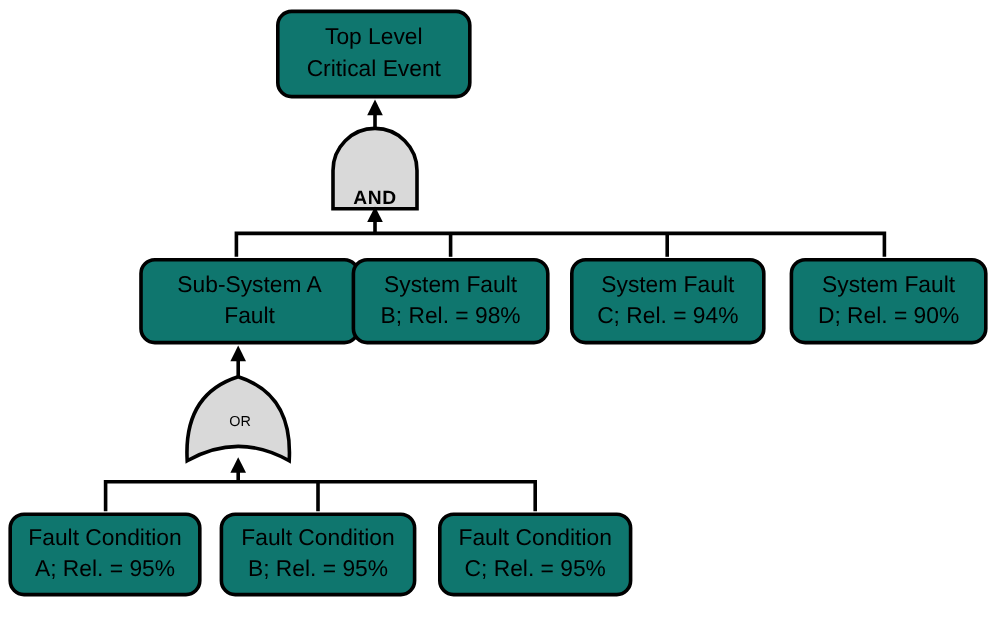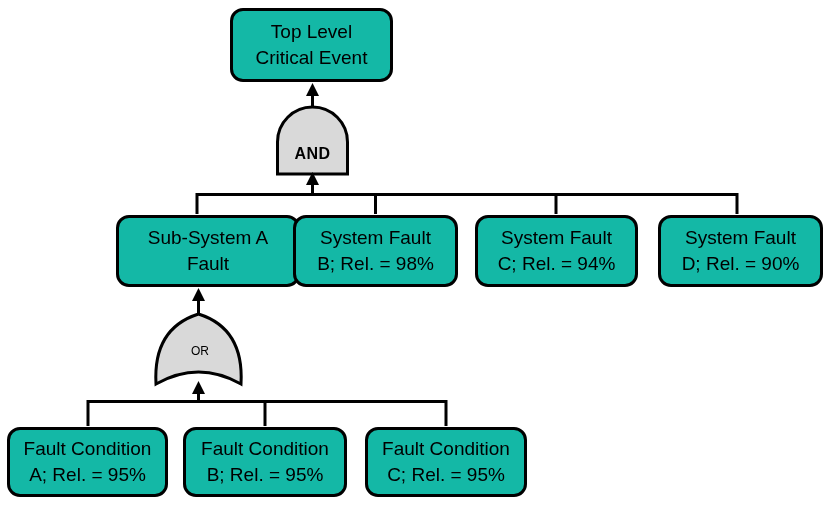--- a/index.html
+++ b/index.html
@@ -18,21 +18,21 @@
   #connector-layer {
     position: absolute;
     left: 0;
     top: 0;
     width: 828px;
     height: 514px;
   }
   .node-box {
     position: absolute;
     box-sizing: border-box;
-    background: #14b8a6;
+    background: #0f766e;
     border: 3px solid #000000;
     border-radius: 13px;
     display: flex;
     flex-direction: column;
     align-items: center;
     justify-content: center;
     text-align: center;
     color: #000000;
     font-size: 19px;
     line-height: 26px;
@@ -85,21 +85,21 @@
       <polygon points="198.5,288 192,301 205,301"></polygon>
       <polygon points="198.5,381 192,394 205,394"></polygon>
     </g>
   </svg>
 
   <div class="node-box" style="left:230px; top:8px; width:163px; height:74px;">
     <span>Top Level</span>
     <span>Critical Event</span>
   </div>
 
-  <div class="gate-label and" style="left:312.5px; top:154px;">AND</div>
+  <div class="gate-label and" style="left:312.5px; top:166px;">AND</div>
   <div class="gate-label or" style="left:200px; top:351px;">OR</div>
 
   <div class="node-box" style="left:116px; top:215px; width:184px; height:72px;">
     <span>Sub-System A</span>
     <span>Fault</span>
   </div>
   <div class="node-box" style="left:293px; top:215px; width:165px; height:72px;">
     <span>System Fault</span>
     <span>B; Rel. = 98%</span>
   </div>

